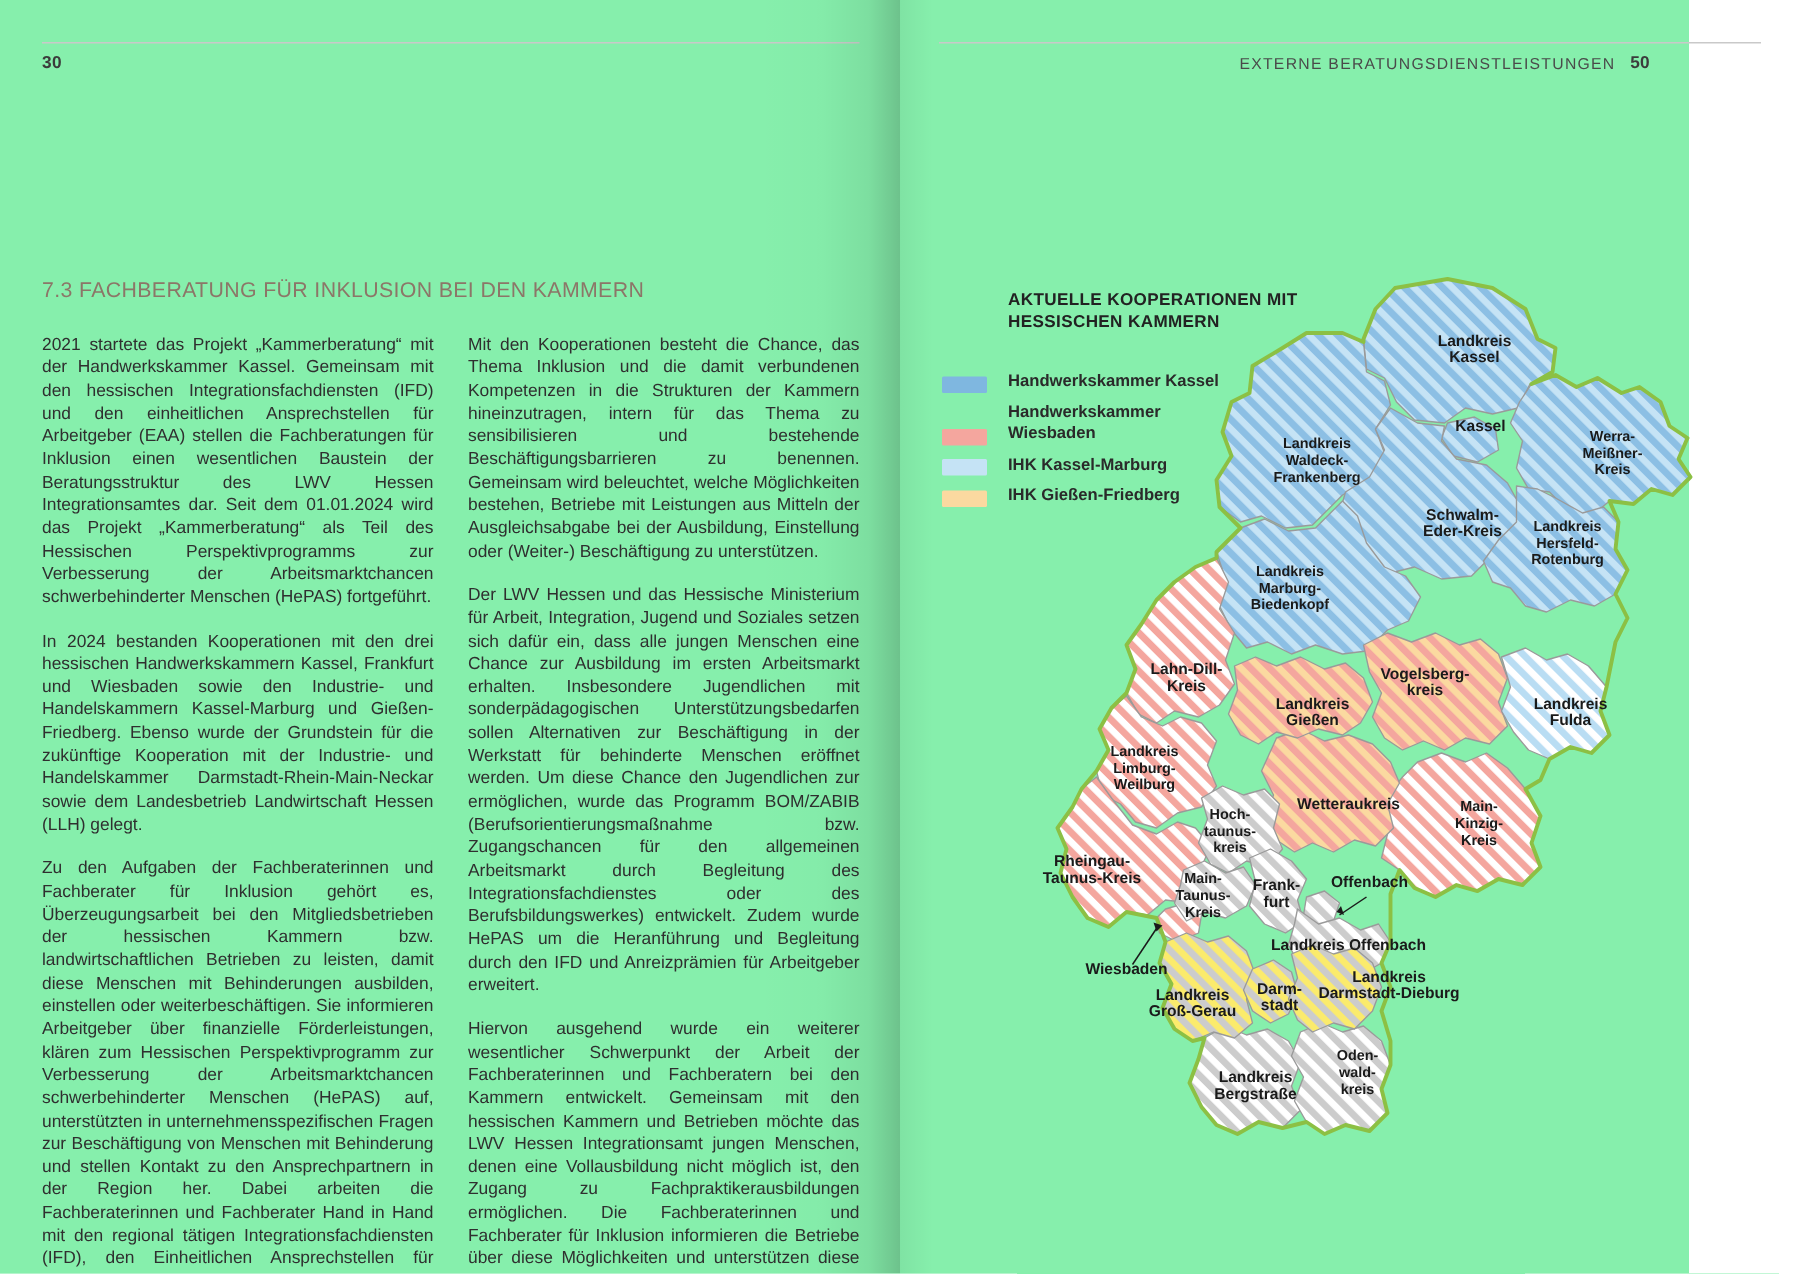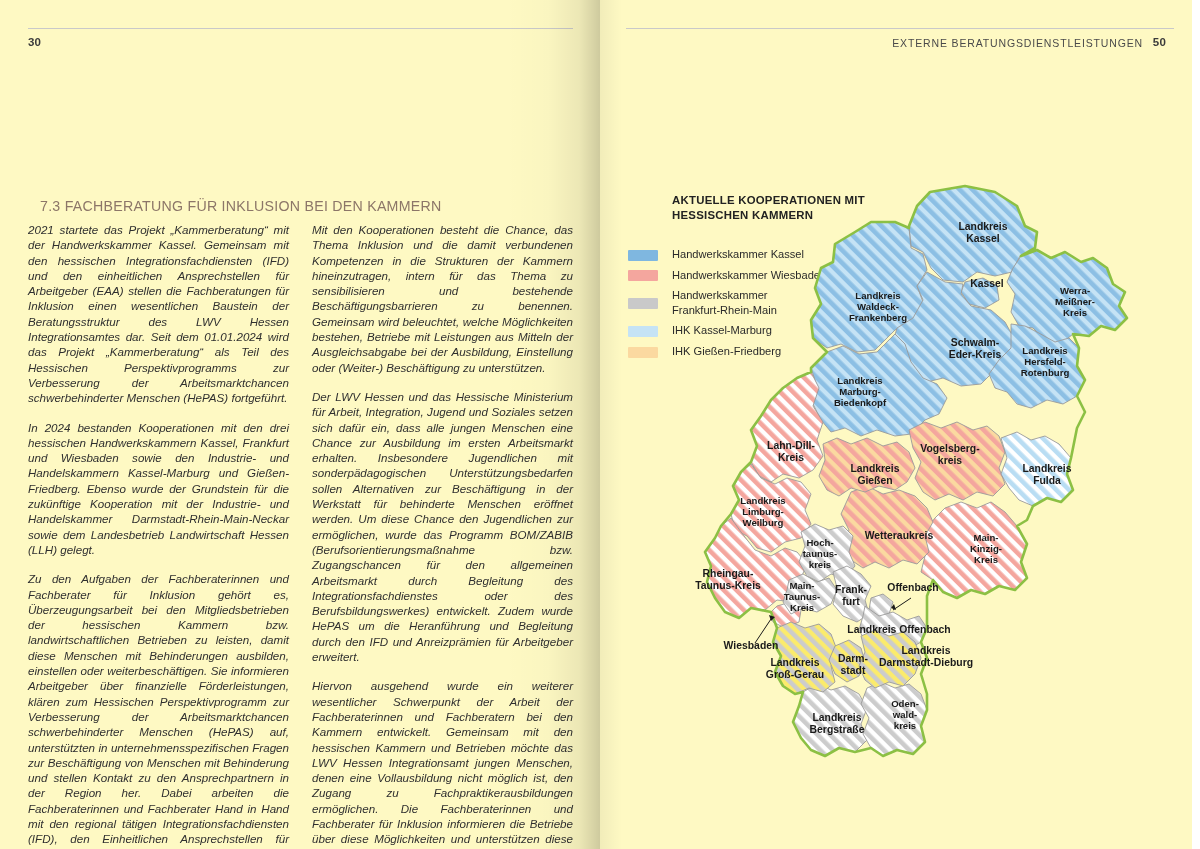--- a/index.html
+++ b/index.html
@@ -6,23 +6,23 @@
   body{
     width:1200px;height:849px;
     background:#ffffff;
     font-family:"Liberation Sans", sans-serif;
     overflow:hidden;
     position:relative;
   }
   .spread{position:absolute;inset:0;display:flex;}
 
   
-  .page{position:relative;height:849px;background:#fef9c3;}
+  .page{position:relative;height:849px;background:#86efac;}
   .page-left{width:600px;}
-  .page-right{width:592px;}
+  .page-right{width:526px;}
 
   
   .gutter{
     position:absolute;top:0;left:505px;width:95px;height:849px;
     background:linear-gradient(to right,rgba(0,0,0,0) 0%,rgba(0,0,0,0.015) 45%,rgba(0,0,0,0.07) 78%,rgba(0,0,0,0.16) 95%,rgba(0,0,0,0.19) 100%);
     pointer-events:none;
   }
   .gutter-right{
     position:absolute;top:0;left:0;width:22px;height:849px;
     background:linear-gradient(to right,rgba(0,0,0,0.05) 0%,rgba(0,0,0,0.0) 100%);
@@ -41,47 +41,46 @@
   .folio-left{left:28px;}
   .folio-right{right:26px;}
   .runhead{
     position:absolute;top:37px;right:49px;
     font-size:10.5px;color:#4a4a4a;letter-spacing:.85px;
     white-space:nowrap;
   }
 
   
   h1.sec-title{
-    position:absolute;left:28px;top:186px;margin:12px;
+    position:absolute;left:28px;top:186px;margin:0;
     font-size:14.2px;font-weight:normal;color:#8c7668;
     letter-spacing:.25px;white-space:nowrap;
   }
   .cols{
     position:absolute;left:28px;top:222px;width:545px;
     display:flex;gap:23px;
   }
   .col{width:261px;}
   .col p{
     margin:0 0 14px 0;
     font-size:11.6px;line-height:15.3px;
     color:#2f2f2f;text-align:justify;
     hyphens:none;
-    font-style:italic;
   }
 
   
   .legend-title{
     position:absolute;left:628px;top:193px;
     font-size:11.4px;font-weight:bold;color:#222;
     line-height:15px;letter-spacing:.25px;
     white-space:pre-line;
     margin-left:44px;
   }
   .legend{position:absolute;left:628px;top:247px;width:200px;}
-  .leg-row{display:flex;align-items:center;margin-bottom:6px;}
+  .leg-row{display:flex;align-items:flex-end;margin-bottom:6px;font-weight:bold;}
   .swatch{
     width:30px;height:11px;flex:0 0 30px;margin-top:2px;margin-right:14px;
     border-radius:1px;
   }
   .leg-label{
     font-size:11.1px;line-height:14.6px;color:#2a2a2a;white-space:pre-line;
   }
 
   
   .map-wrap{position:absolute;left:565px;top:0;width:600px;height:672px;padding-left:31px;}
@@ -131,25 +130,20 @@
 <div class="legend-title">AKTUELLE KOOPERATIONEN MIT
 HESSISCHEN KAMMERN</div>
 <div class="legend" id="legend">
     <div class="leg-row">
       <div class="swatch" style="background: rgb(127, 183, 224);"></div>
       <div class="leg-label">Handwerkskammer Kassel</div>
     </div>
     <div class="leg-row">
       <div class="swatch" style="background: rgb(244, 166, 158);"></div>
       <div class="leg-label">Handwerkskammer Wiesbaden</div>
-    </div>
-    <div class="leg-row">
-      <div class="swatch" style="background: rgb(201, 201, 201);"></div>
-      <div class="leg-label">Handwerkskammer
-Frankfurt-Rhein-Main</div>
     </div>
     <div class="leg-row">
       <div class="swatch" style="background: rgb(197, 227, 245);"></div>
       <div class="leg-label">IHK Kassel-Marburg</div>
     </div>
     <div class="leg-row">
       <div class="swatch" style="background: rgb(251, 217, 160);"></div>
       <div class="leg-label">IHK Gießen-Friedberg</div>
     </div>
   </div>

